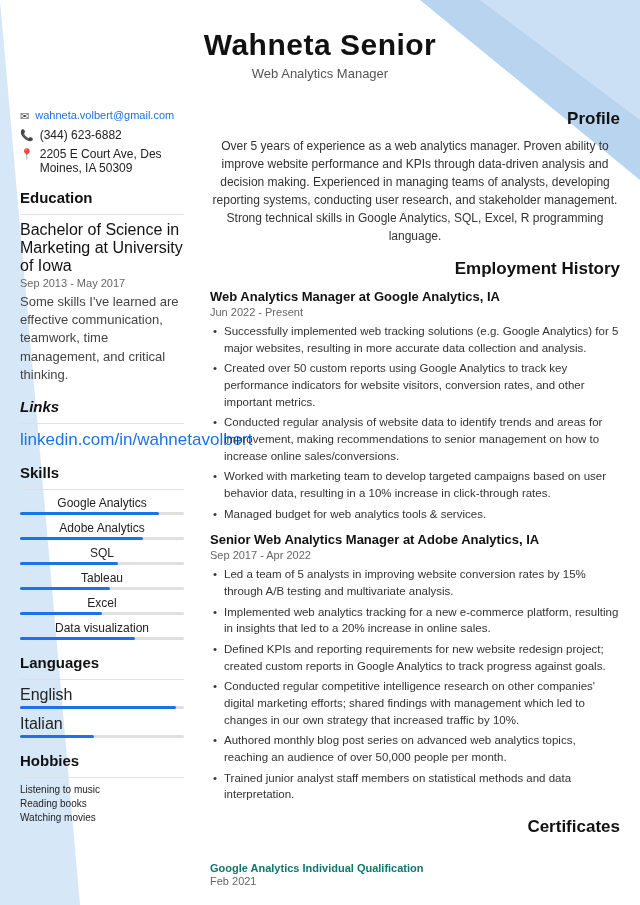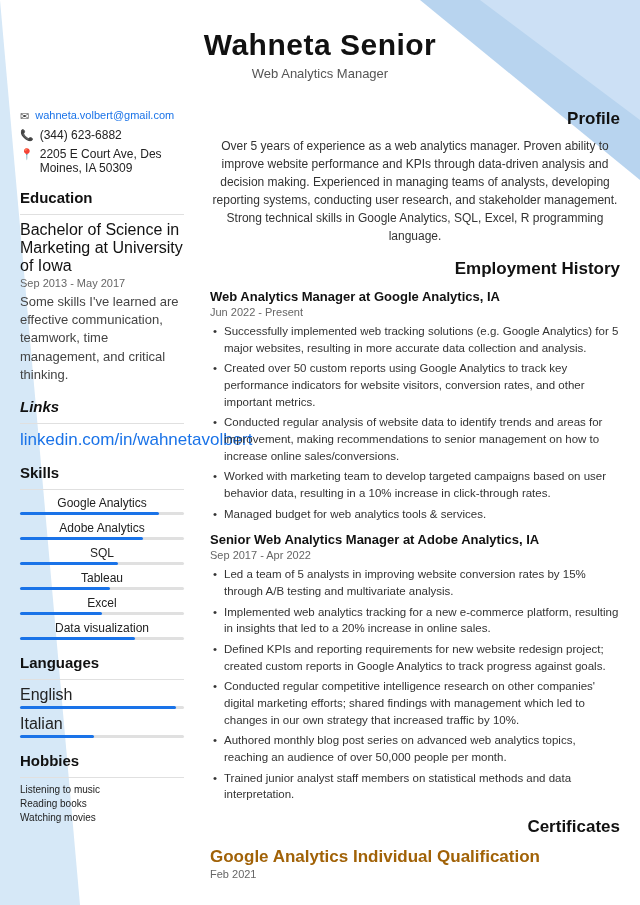--- a/index.html
+++ b/index.html
@@ -239,23 +239,23 @@
     .job-bullets li::before {
       content: "•";
       position: absolute;
       left: 3px;
       color: #333;
     }
 
     
     .cert-name {
       font-weight: 700;
-      font-size: 17px;
-      color: #a16207;
-      margin-top: 10px;
+      font-size: 11px;
+      color: #0f766e;
+      margin-top: 25px;
       margin-bottom: 1px;
     }
     .cert-date {
       font-size: 11px;
       color: #666;
     }
 
     .divider {
       width: 100%;
       height: 1px;

